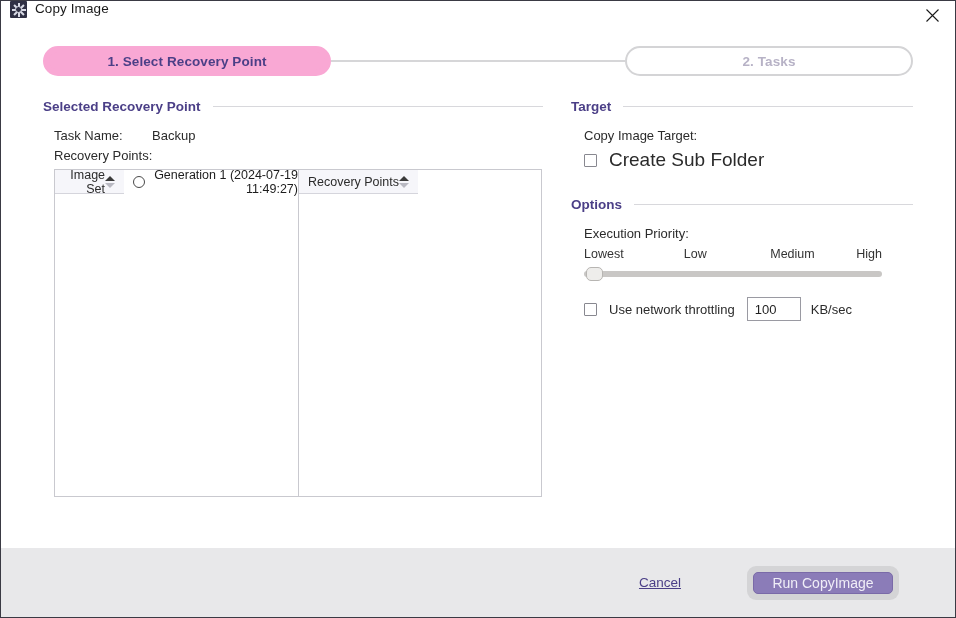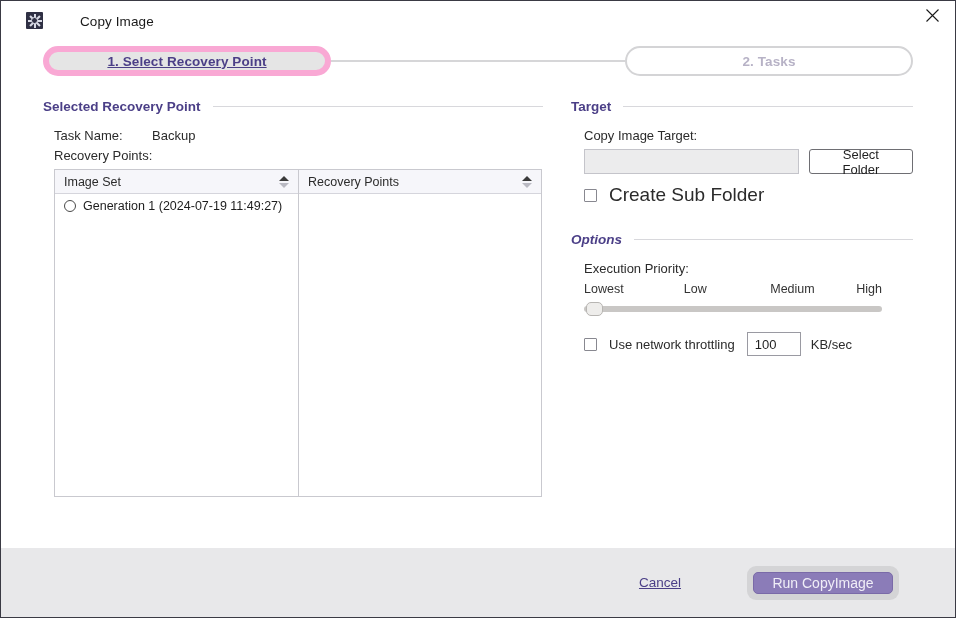--- a/index.html
+++ b/index.html
@@ -25,23 +25,22 @@
     background: #ffffff;
     overflow: hidden;
   }
 
   
   .titlebar {
     position: relative;
     height: 28px;
     background: #ffffff;
     display: flex;
-    align-items: flex-end;
-    padding-left: 25px;
-    gap: 29px;
+    align-items: flex-start;
+    padding-left: 9px;
   }
   .title-icon {
     width: 17px;
     height: 17px;
     background: #2f3044;
     position: relative;
     flex: 0 0 auto;
     margin-right: 8px;
     border-radius: 1px;
   }
@@ -103,22 +102,21 @@
     align-items: center;
     justify-content: center;
     box-sizing: border-box;
     font-size: 13.5px;
     font-weight: bold;
     letter-spacing: .1px;
   }
   .step.active {
     border: 6px solid #f9a8d4;
     color: #4b3f87;
-    background: #e5e5e5;
-    text-decoration: underline;
+    background: #f9a8d4;
   }
   .step.inactive {
     border: 2px solid #d4d4d6;
     color: #b7b2c6;
     background: #ffffff;
   }
   .step-line {
     flex: 1 1 auto;
     height: 2px;
     background: #d6d6d8;
@@ -170,21 +168,21 @@
   
   .table-wrap {
     margin-left: 11px;
     width: 488px;
     height: 328px;
     border: 1px solid #c9c9cf;
     box-sizing: border-box;
     display: flex;
     background: #ffffff;
   }
-  .tcol { display: flex; flex-direction: column; box-sizing: border-box; }
+  .tcol { display: flex; flex-direction: row; box-sizing: border-box; text-align: right; }
   .tcol.first { width: 244px; border-right: 1px solid #c9c9cf; }
   .tcol.second { flex: 1 1 auto; }
   .thead {
     height: 24px;
     background: #f6f6fa;
     border-bottom: 1px solid #d5d5dc;
     display: flex;
     align-items: center;
     padding: 0 8px 0 9px;
     box-sizing: border-box;
@@ -454,31 +452,27 @@
 
     <div class="col-right">
 
       <div class="section-head">
         <div class="label">Target</div>
         <div class="rule"></div>
       </div>
 
       <div class="r-label">Copy Image Target:</div>
 
-      <div class="input-row">
-        <input class="text-input" type="text" disabled="" value="" style="">
-        <button class="btn">Select Folder</button>
-      </div>
 
       <div class="check-row">
         <div class="checkbox"></div>
         <span>Create Sub Folder</span>
       </div>
 
-      <div class="section-head" style="margin-top:26px;font-style:italic;">
+      <div class="section-head" style="margin-top:26px;">
         <div class="label">Options</div>
         <div class="rule"></div>
       </div>
 
       <div class="r-label" style="">Execution Priority:</div>
 
       <div class="slider-labels">
         <span class="sl-0">Lowest</span>
         <span class="sl-1">Low</span>
         <span class="sl-2">Medium</span>

